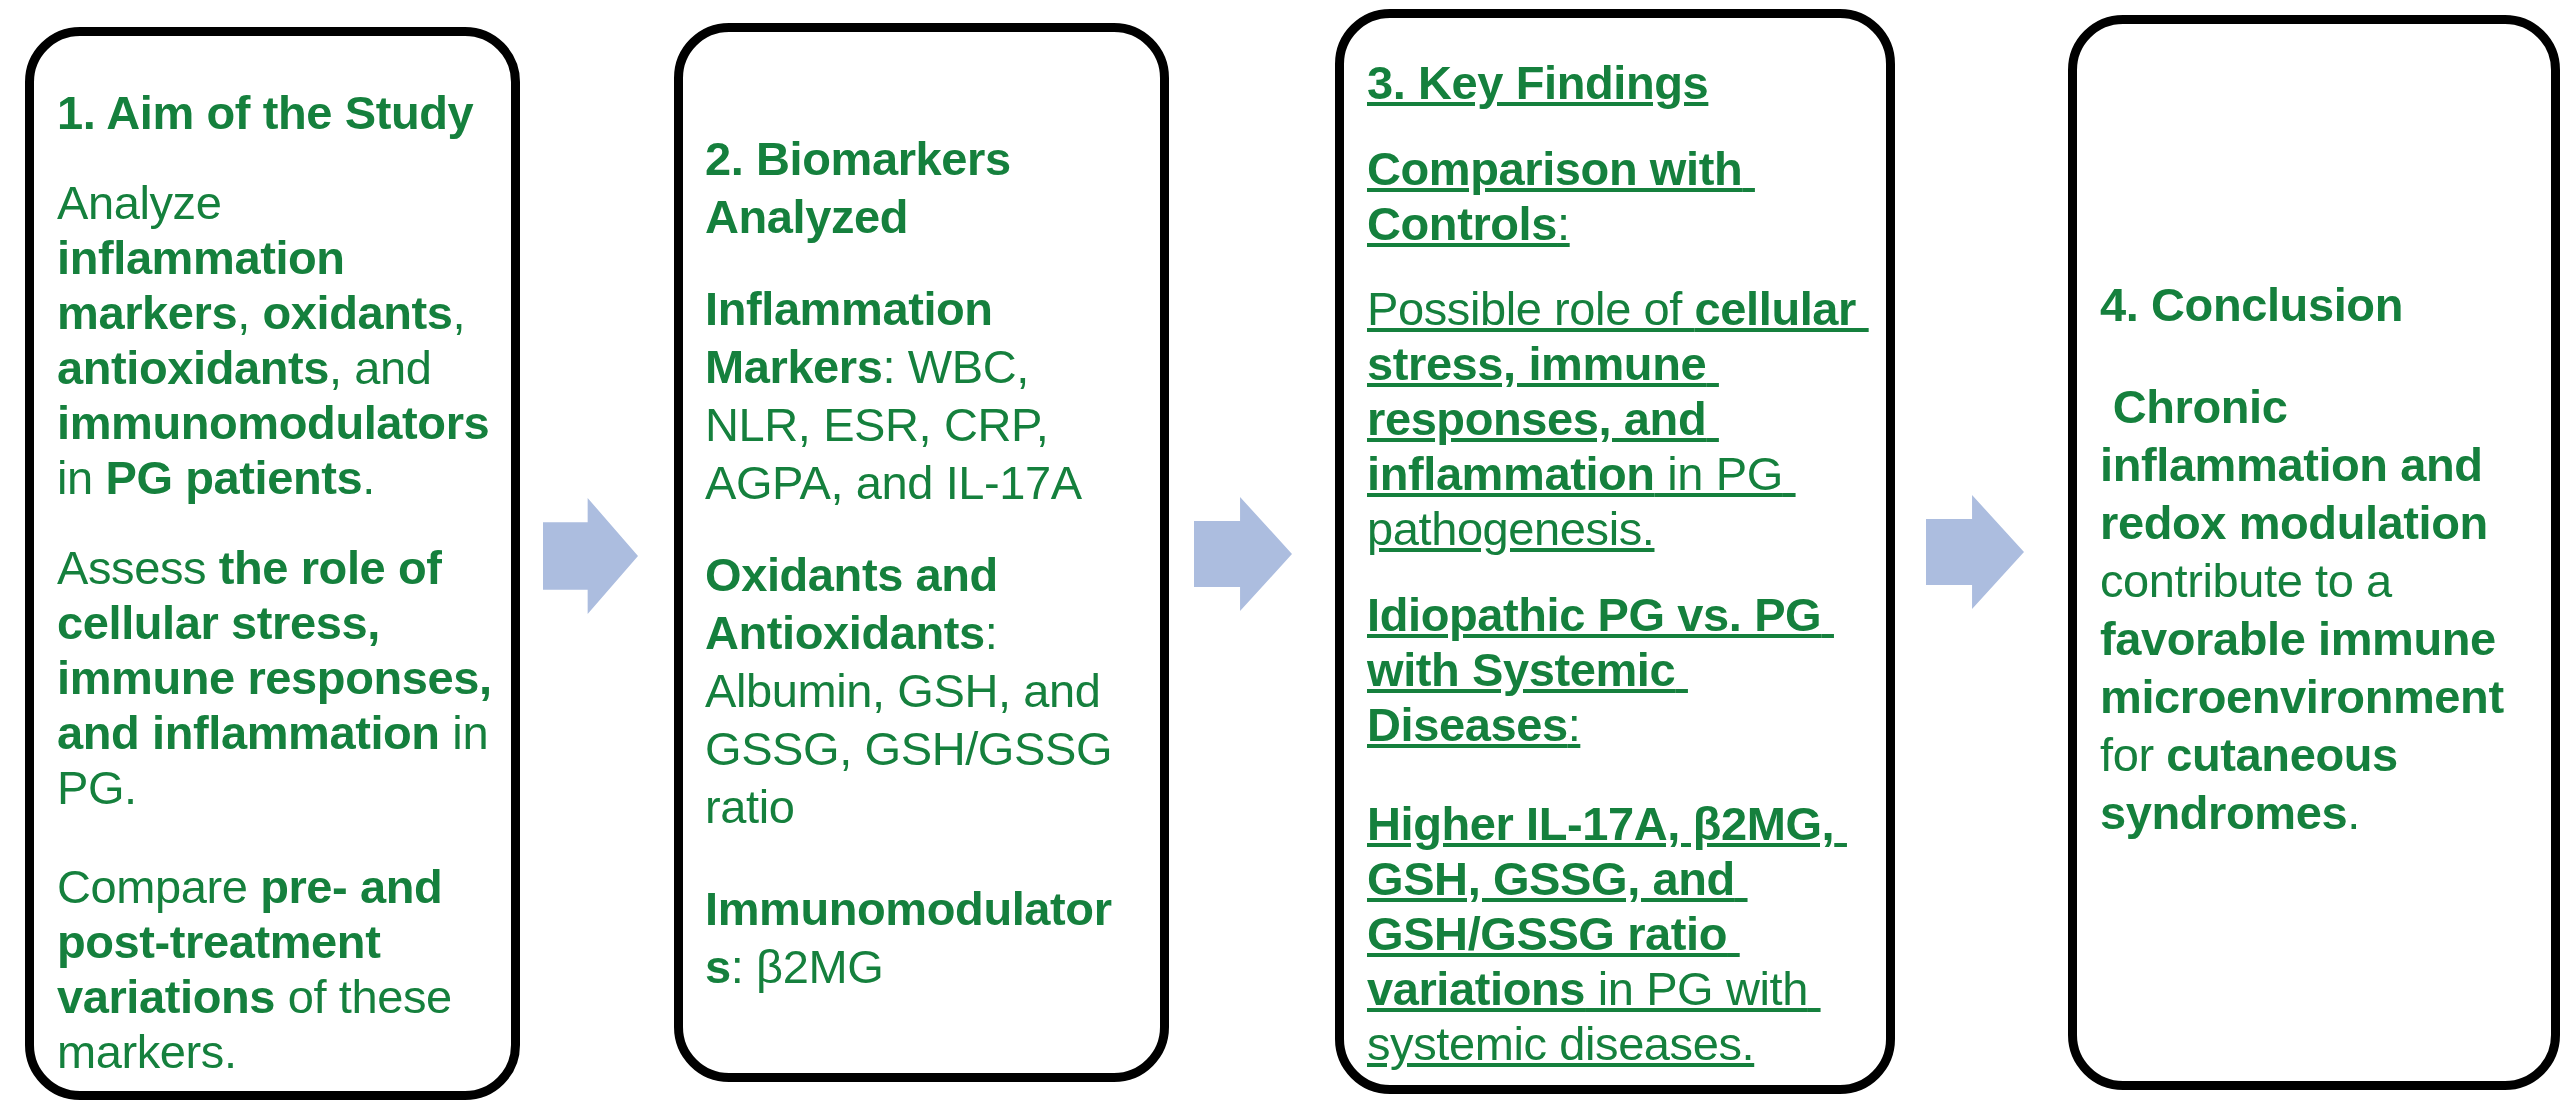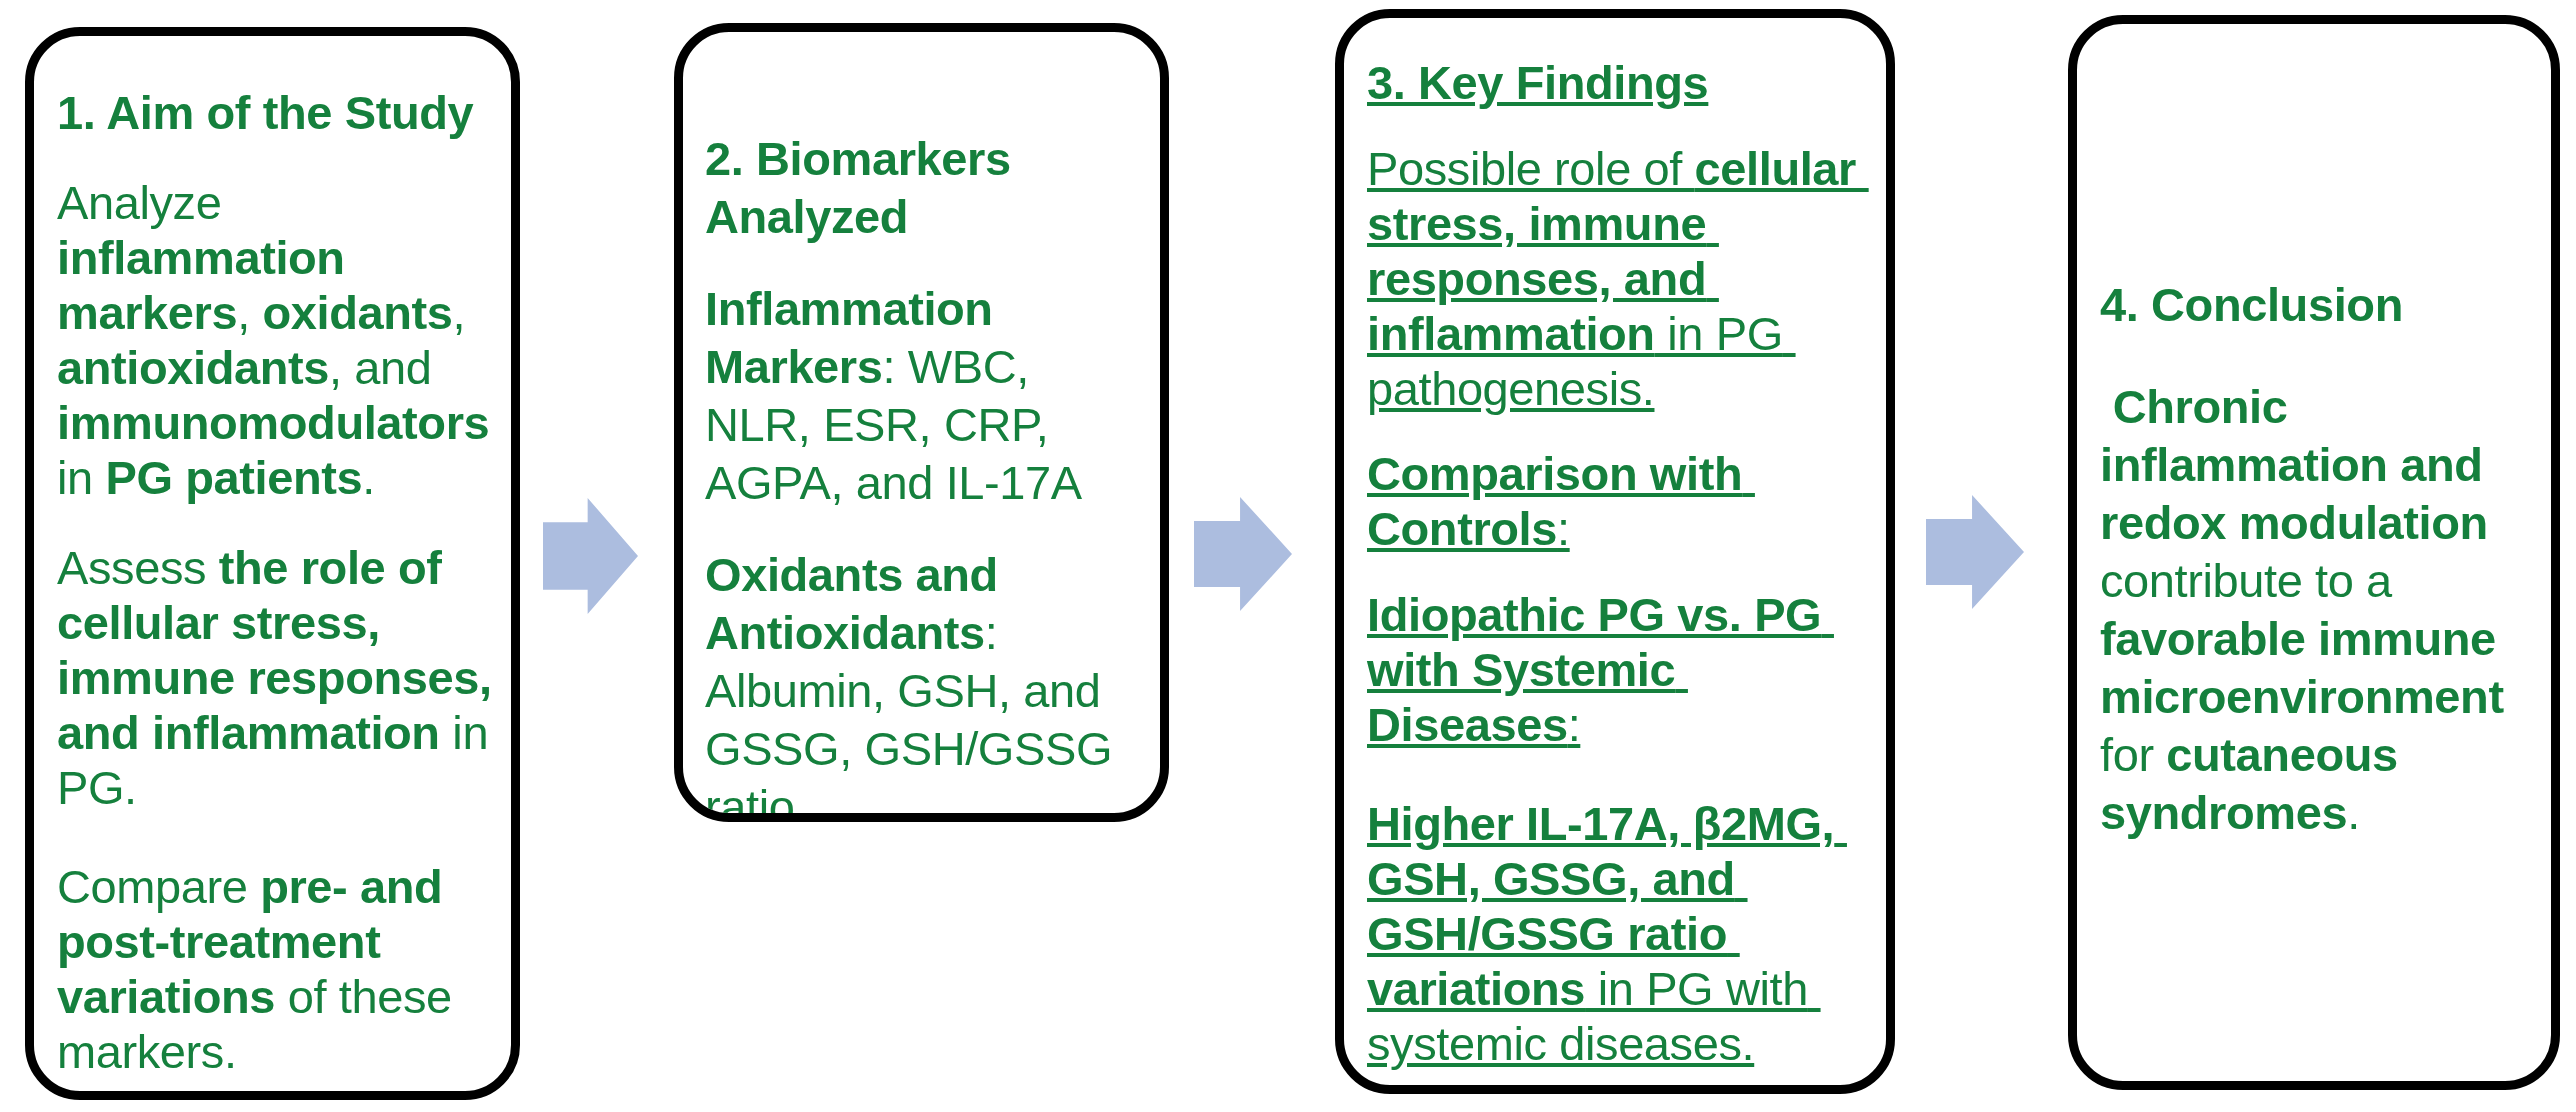--- a/index.html
+++ b/index.html
@@ -35,21 +35,21 @@
     margin: 0 0 var(--gap, 34px) 0;
     white-space: pre-wrap;
     overflow-wrap: break-word;
   }
   .para:last-child { margin-bottom: 0; margin-top: 44px; }
   .title { font-weight: 700; }
   .bold { font-weight: 700; }
 
   #box1 { left: 25px;   top: 27.4px; width: 495px; height: 1073px;
           --pt: 49px;  --lh: 55px; --gap: 35px; padding-right: 15.2px; }
-  #box2 { left: 674px;  top: 23px; width: 495px; height: 799px;
+  #box2 { left: 674px;  top: 23px; width: 495px; height: 1059px;
           --pt: 98px; --lh: 58px; --gap: 34px; padding-right: 20px; padding-left: 22px; }
   #box3 { left: 1335px; top: 9.1px; width: 560px; height: 1085px;
           --pt: 37px;  --lh: 55px; --gap: 30.5px; padding-right: 20px; text-decoration: underline; }
   #box4 { left: 2068px; top: 15.2px; width: 492px; height: 1075px;
           --pt: 252px; --lh: 58px; --gap: 35px; padding-right: 22px; }
 
   .arrow {
     position: absolute;
     background: var(--arrow-color, #acbddf);
     clip-path: polygon(0% 21%, 47% 21%, 47% 0%, 100% 50%, 47% 100%, 47% 79%, 0% 79%);
@@ -81,22 +81,22 @@
       <div class="para"><span class="bold">Oxidants and Antioxidants</span><span>: Albumin, GSH, and GSSG, GSH/GSSG ratio</span></div>
       <div class="para"><span class="bold">Immunomodulator</span><br><span class="bold">s</span><span>: β2MG</span></div>
     </div>
   </div>
 
   <div class="arrow" id="arrow2"></div>
 
   <div class="box" id="box3">
     <div class="inner">
       <div class="title">3. Key Findings</div>
+      <div class="para"><span class="bold">Comparison with Controls</span><span>:</span></div>
       <div class="para"><span>Possible role of </span><span class="bold">cellular stress, immune responses, and inflammation</span><span> in PG pathogenesis.</span></div>
-      <div class="para"><span class="bold">Comparison with Controls</span><span>:</span></div>
       <div class="para"><span class="bold">Idiopathic PG vs. PG with Systemic Diseases</span><span>:</span></div>
       <div class="para"><span class="bold">Higher IL-17A, β2MG, GSH, GSSG, and GSH/GSSG ratio variations</span><span> in PG with systemic diseases.</span></div>
     </div>
   </div>
 
   <div class="arrow" id="arrow3"></div>
 
   <div class="box" id="box4">
     <div class="inner">
       <div class="title">4. Conclusion</div>

